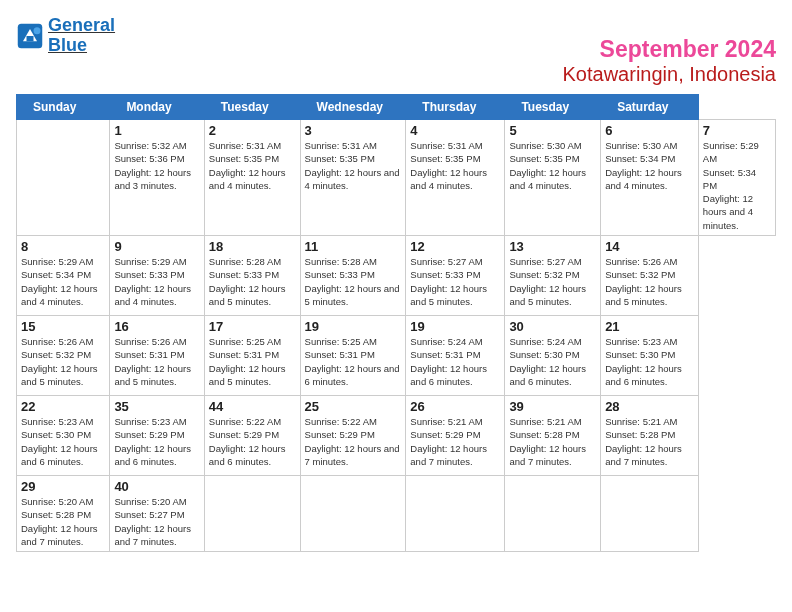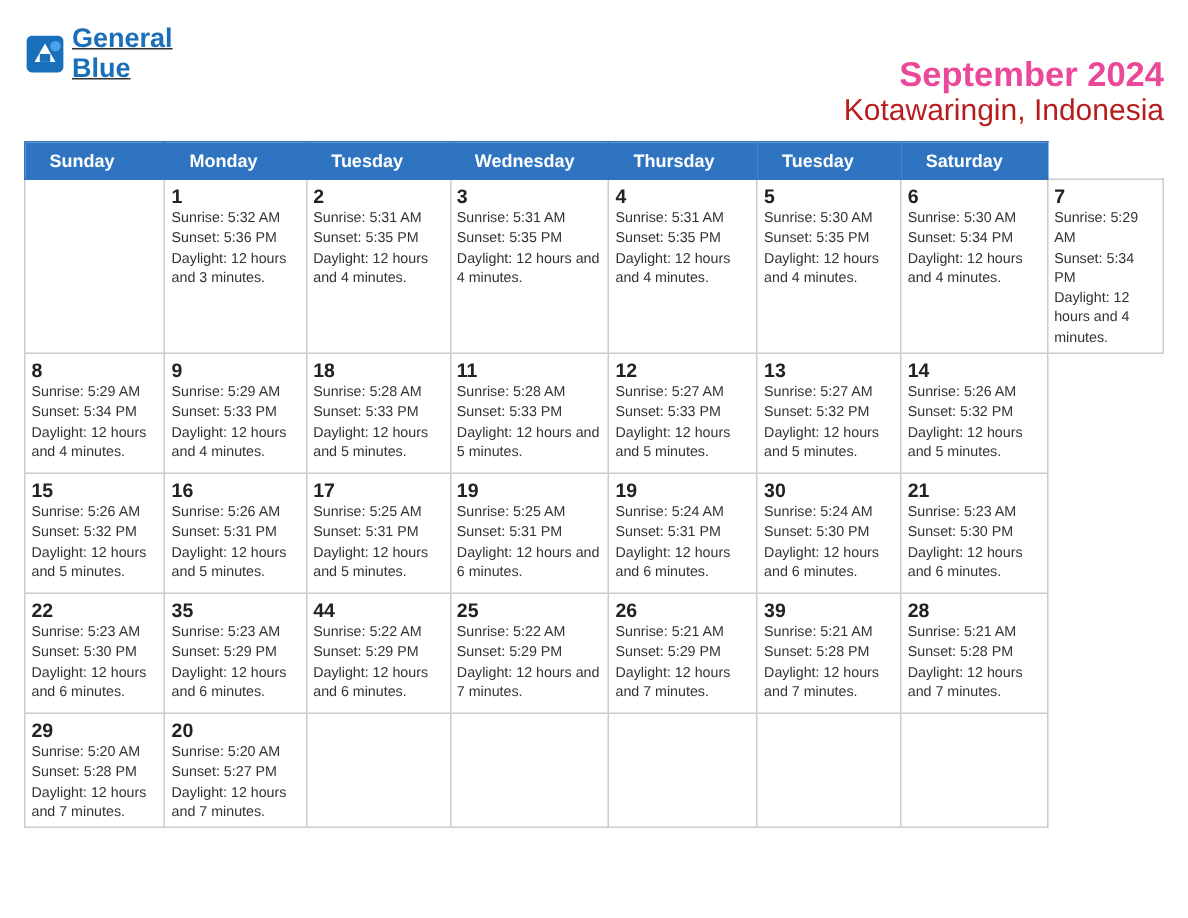--- a/index.html
+++ b/index.html
@@ -360,21 +360,21 @@
       <tr>
         <td>
         <div class="day-num">29</div>
         <div class="day-info">
           Sunrise: 5:20 AM<br>
           Sunset: 5:28 PM<br>
           Daylight: 12 hours and 7 minutes.
         </div>
         </td>
         <td>
-        <div class="day-num">20</div>
+        <div class="day-num">40</div>
         <div class="day-info">
           Sunrise: 5:20 AM<br>
           Sunset: 5:27 PM<br>
           Daylight: 12 hours and 7 minutes.
         </div>
         </td>
         <td class="empty-cell"></td>
         <td class="empty-cell"></td>
         <td class="empty-cell"></td>
         <td class="empty-cell"></td>

